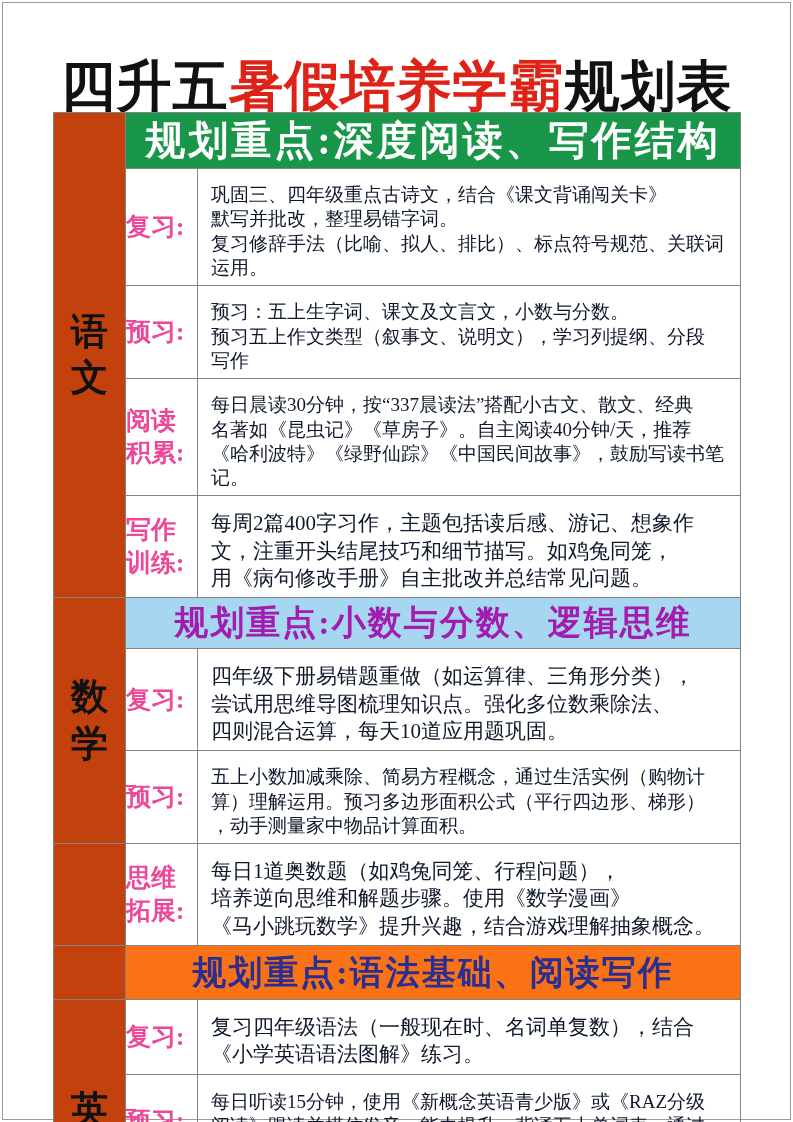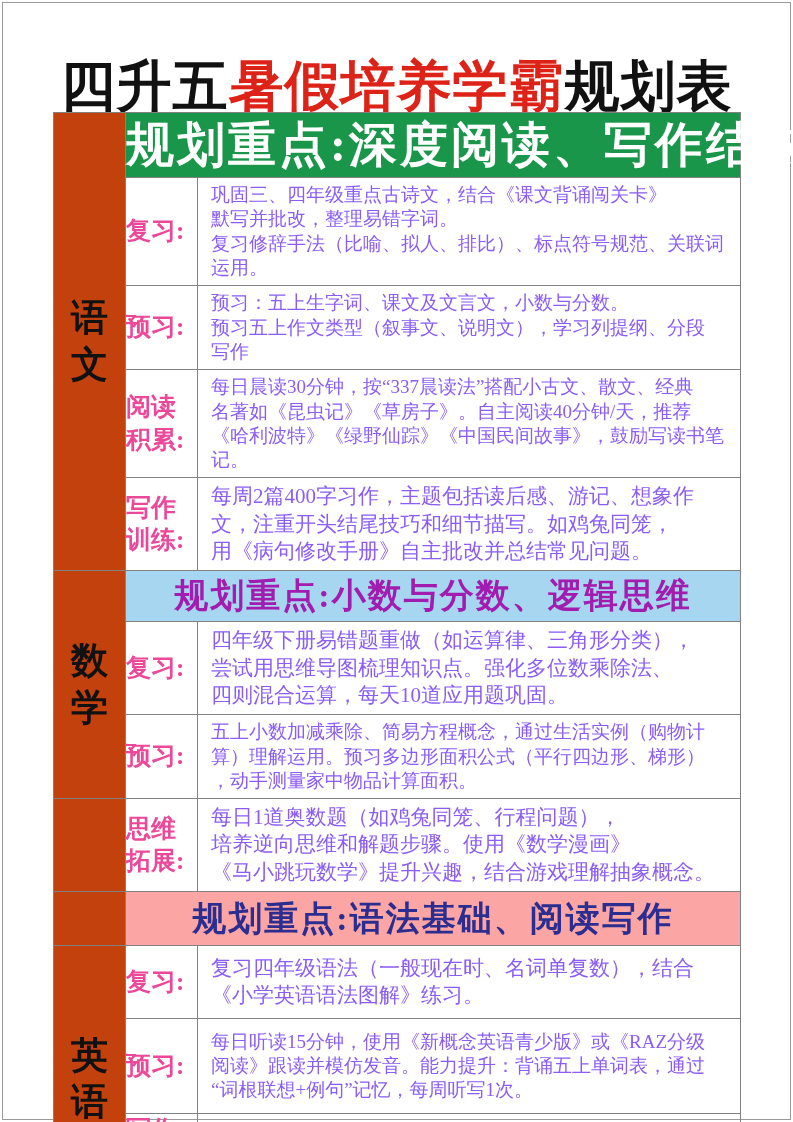--- a/index.html
+++ b/index.html
@@ -52,37 +52,37 @@
     color: #111111;
     word-break: break-all;
     text-align: center;
   }
 
   td.hdr {
     text-align: center;
     font-weight: 700;
     white-space: nowrap;
   }
-  td.hdr-chinese { background: #1a964a; color: #ffffff; font-size: 48px; letter-spacing: 3px; }
+  td.hdr-chinese { background: #1a964a; color: #ffffff; font-size: 40px; letter-spacing: 3px; }
   td.hdr-math    { background: #a7d7f0; color: #a21caf; font-size: 34px; letter-spacing: 2px; }
-  td.hdr-english { background: #fca5a5; color: #2b2e90; font-size: 34px; letter-spacing: 2px; }
+  td.hdr-english { background: #f97316; color: #2b2e90; font-size: 34px; letter-spacing: 2px; }
 
   td.rl {
     text-align: left;
     color: #ec4899;
     font-weight: 700;
     font-size: 25px;
     line-height: 1.3;
     white-space: pre-line;
   }
   td.ct {
-    color: #8b5cf6;
+    color: #0f172a;
     font-size: 19px;
     line-height: 1.28;
-    padding: 5px 4px 5px 13px;
+    padding: 14px 4px 5px 13px;
     white-space: pre-line;
   }
   td.ct.lg { font-size: 21px; line-height: 1.3; }
 </style>
 </head>
 <body>
 
 <div class="frame"></div>
 
 <h1 class="title"><span>四升五</span><span class="hl">暑假培养学霸</span><span>规划表</span></h1>

